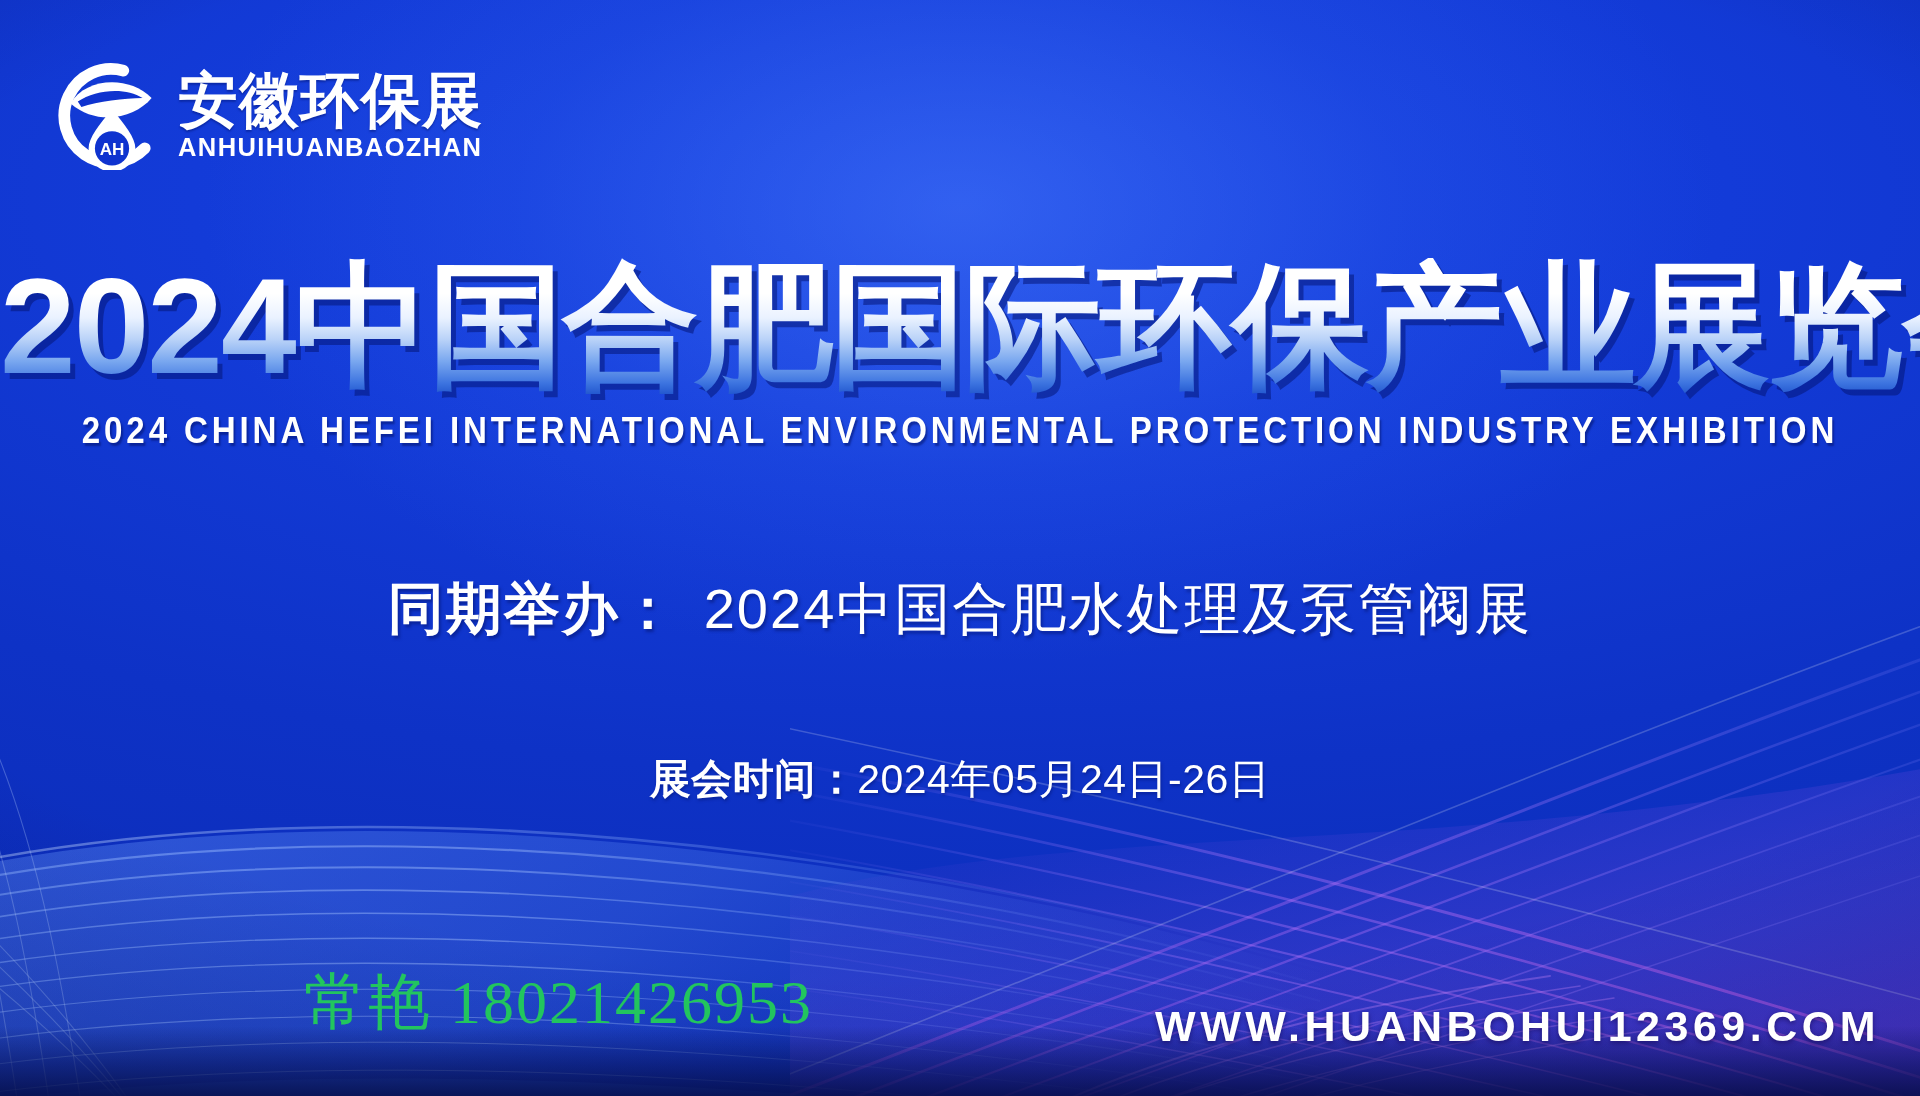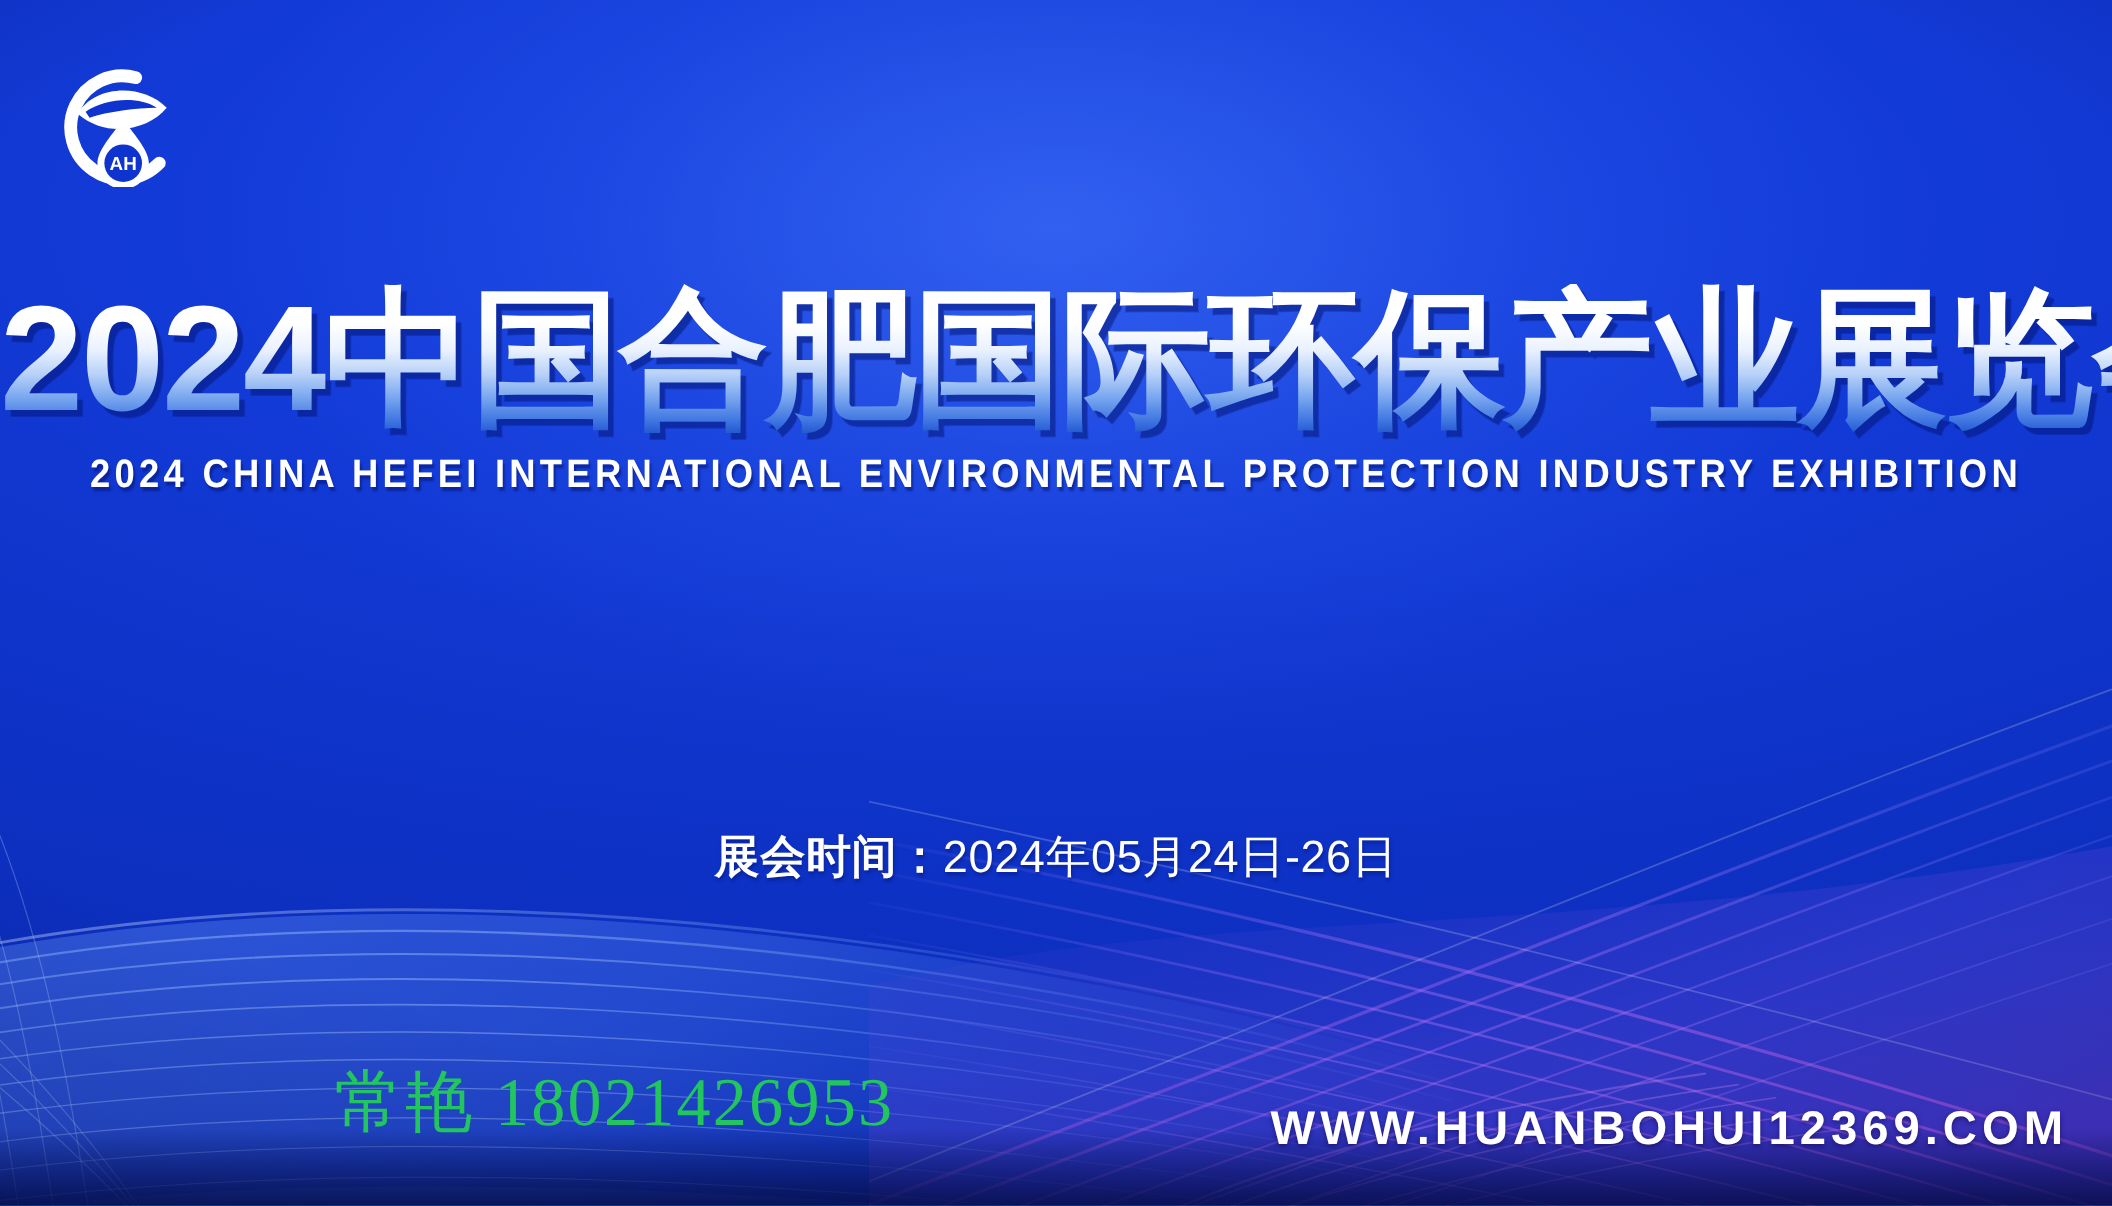--- a/index.html
+++ b/index.html
@@ -299,27 +299,34 @@
         <path d="M14,46 C30,18 78,14 104,40 C86,62 44,72 14,46 Z" fill="#ffffff"></path>
 
         <path d="M22,44 C42,30 76,28 94,40 C74,40 44,44 26,50 Z" fill="#0f33cf"></path>
 
         <path d="M60,52 C74,70 86,84 86,96 A26,26 0 0 1 34,96 C34,84 46,70 60,52 Z" fill="#ffffff"></path>
 
         <circle cx="60" cy="96" r="19" fill="#0f33cf"></circle>
         <text x="60" y="103" text-anchor="middle" font-family="Liberation Sans, sans-serif" font-size="19" font-weight="bold" fill="#ffffff">AH</text>
       </svg>
     </div>
+    <div class="logo-text">
+      <span class="logo-cn">安徽环保展</span>
+      <span class="logo-en">ANHUIHUANBAOZHAN</span>
+    </div>
   </div>
 
   <div class="title-wrap">
     <div class="title-main">2024中国合肥国际环保产业展览会</div>
     <div class="title-en">2024 CHINA HEFEI INTERNATIONAL ENVIRONMENTAL PROTECTION INDUSTRY EXHIBITION</div>
   </div>
 
+  <div class="concurrent">
+    <span class="lbl">同期举办：</span><span class="val">2024中国合肥水处理及泵管阀展</span>
+  </div>
 
   <div class="details">
     <div class="detail-row">
       <span class="lbl">展会时间：</span><span class="val">2024年05月24日-26日</span>
     </div>
   </div>
 
   <div class="contact">
     <span class="cname">常艳</span><span class="cphone">18021426953</span>
   </div>

